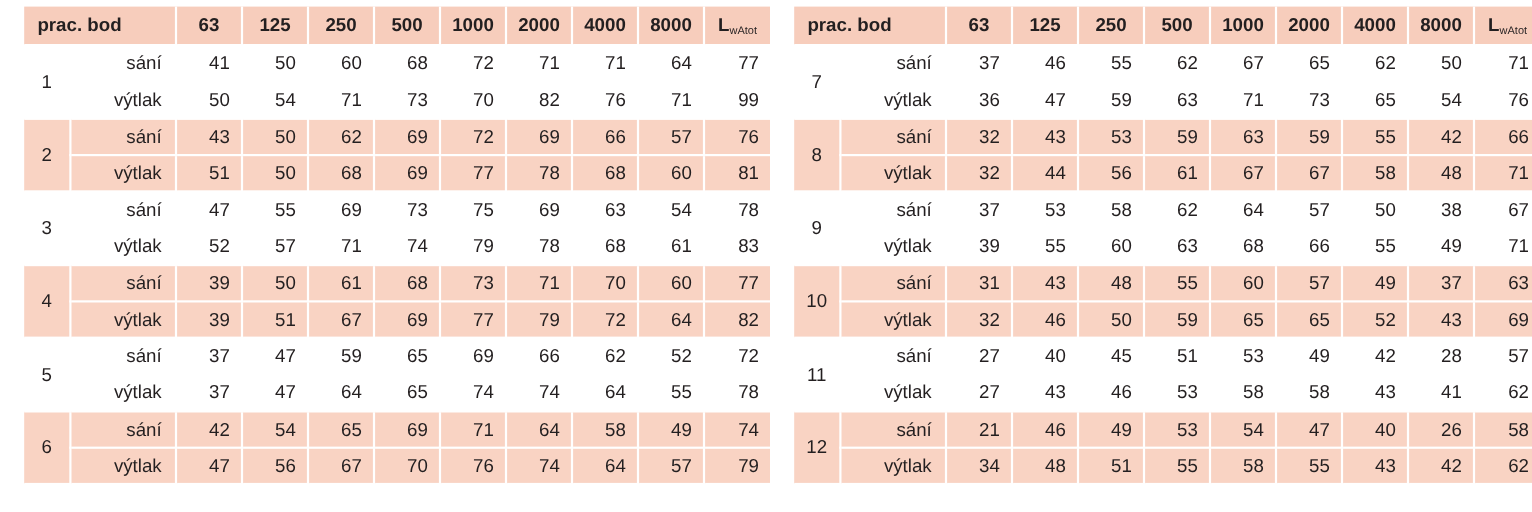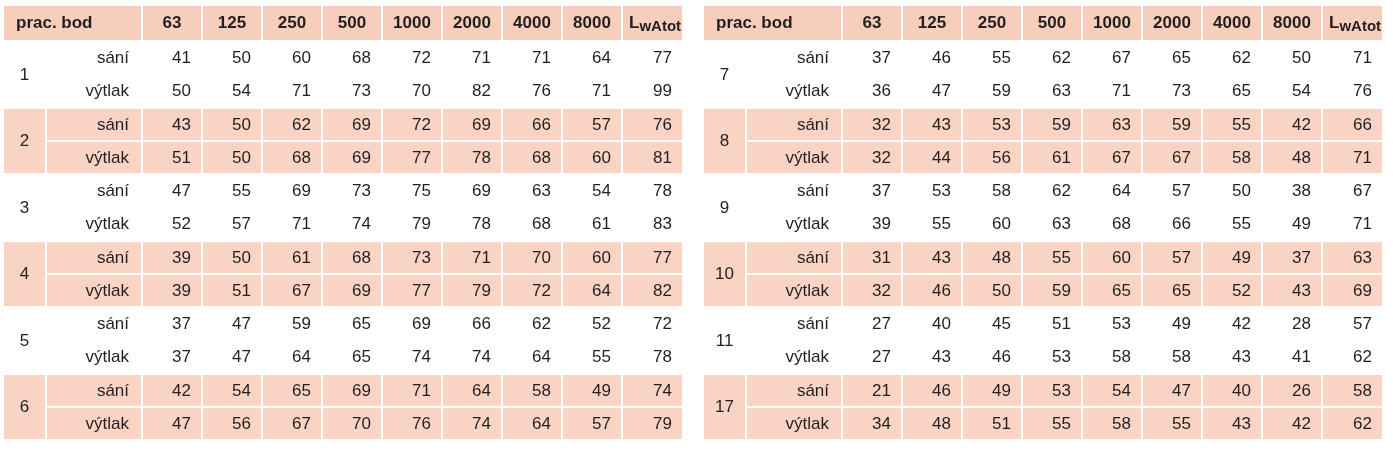--- a/index.html
+++ b/index.html
@@ -11,21 +11,21 @@
     width: 1393px;
     height: 465px;
     font-family: "Liberation Sans", sans-serif;
     color: #231f20;
     overflow: hidden;
   }
   .sheet {
     display: flex;
     flex-direction: row;
     gap: 22px;
-    padding: 6px 6px 0 4px;
+    padding: 6px 6px 0 22px;
     box-sizing: border-box;
   }
   table.acoustic {
     border-collapse: collapse;
     table-layout: fixed;
     width: 678px;
     font-size: 17px;
   }
   table.acoustic col.c-point { width: 42px; }
   table.acoustic col.c-mode  { width: 96px; }
@@ -69,25 +69,25 @@
     padding-right: 12px;
     margin-top: 25px;
   }
 
   tr.shaded td { background: #f9d3c3; }
   tr.plain td  { background: #ffffff; }
 
   tbody tr.group-top td { border-bottom: 2px solid #ffffff; }
 
   .sub {
-    font-size: 15px;
+    font-size: 10px;
     vertical-align: baseline;
     position: relative;
     top: 3px;
-    font-weight: bold;
+    font-weight: normal;
   }
 </style>
 </head>
 <body>
 
 <div class="sheet">
   <div id="table-left-container">
       <table class="acoustic">
         <colgroup>
           <col class="c-point">
@@ -419,21 +419,21 @@
             <td>43</td>
             <td>46</td>
             <td>53</td>
             <td>58</td>
             <td>58</td>
             <td>43</td>
             <td>41</td>
             <td>62</td>
           </tr>
           <tr class="shaded group-top">
-            <td class="point" rowspan="2">17</td>
+            <td class="point" rowspan="2">12</td>
             <td class="mode">sání</td>
             <td>21</td>
             <td>46</td>
             <td>49</td>
             <td>53</td>
             <td>54</td>
             <td>47</td>
             <td>40</td>
             <td>26</td>
             <td>58</td>

